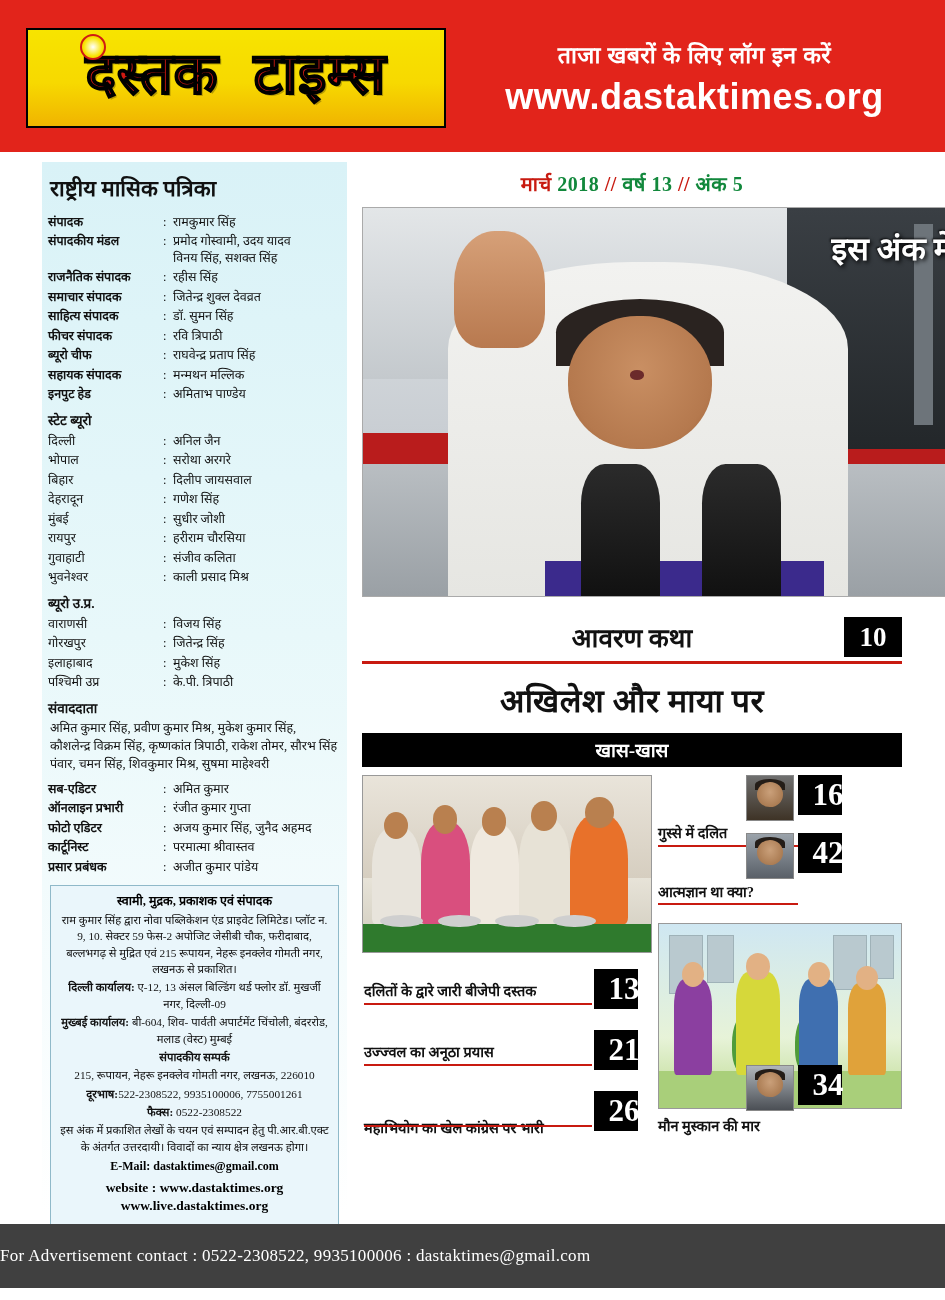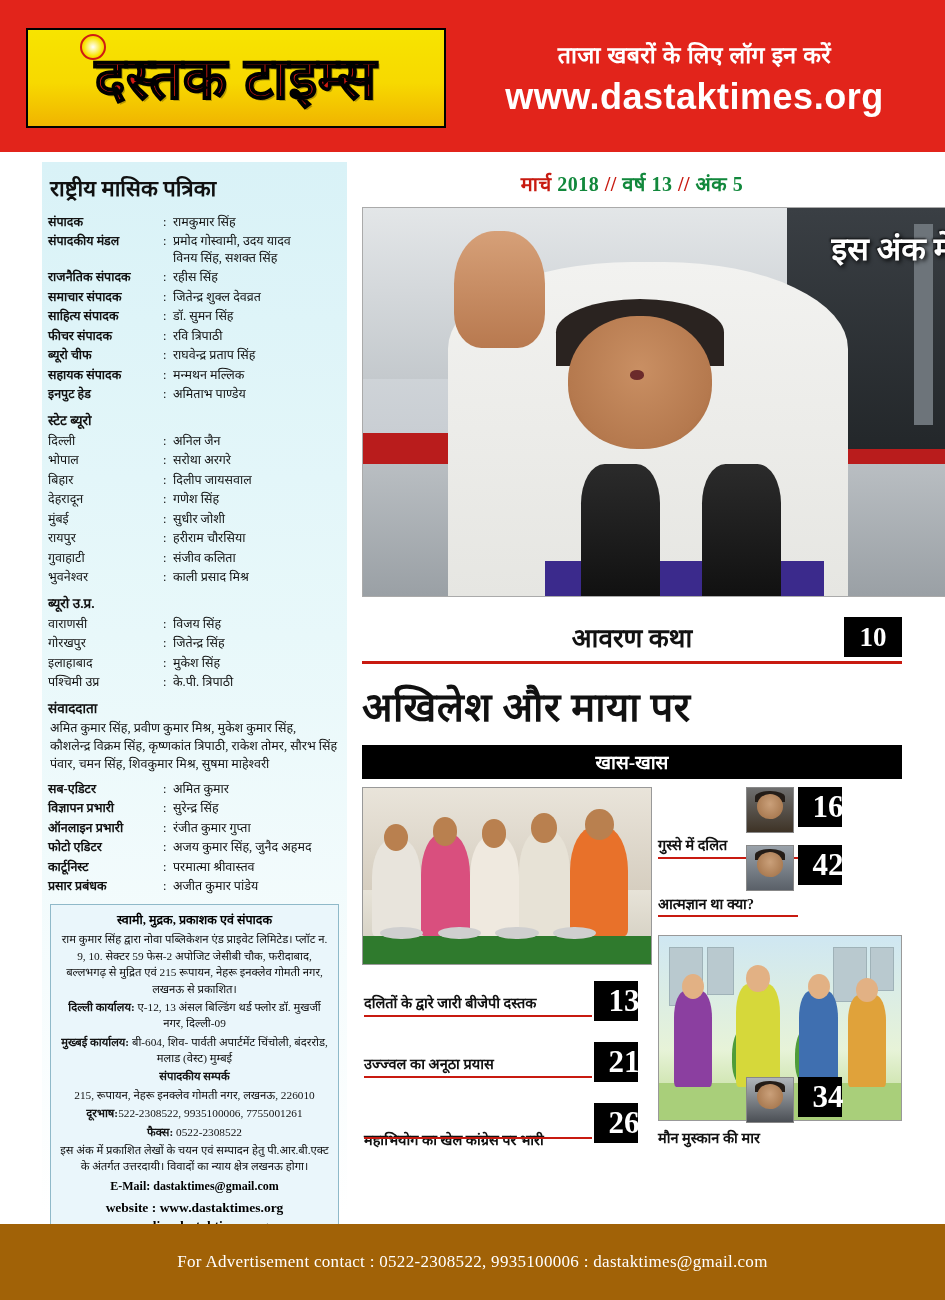--- a/index.html
+++ b/index.html
@@ -30,21 +30,21 @@
   }
   .logo-box {
     width: 420px; height: 100px;
     position: relative;
     background: linear-gradient(180deg,#f7e400 0%, #f7d900 55%, #f0b400 100%);
     border: 2px solid #000;
     display: flex; align-items: center; justify-content: center;
     overflow: hidden;
   }
   .logo-text {
-    font-family: Liberation Sans, sans-serif;
+    font-family: Liberation Mono, monospace;
     font-weight: bold;
     font-size: 57px;
     color: #d01a12;
     -webkit-text-stroke: 2px #000;
     letter-spacing: 1px;
     line-height: 1;
     text-shadow: 2px 2px 0 rgba(0,0,0,0.25);
   }
   .logo-sun {
     position: absolute;
@@ -268,24 +268,24 @@
     font-weight: bold;
     font-size: 27px;
     display: flex; align-items: center; justify-content: center;
   }
   .rule-red {
     width: 540px; height: 3px;
     background: #c81a10;
     margin-top: 2px;
   }
   .headline {
-    text-align: left;
-    font-family: "Liberation Serif", serif;
-    font-weight: bold;
-    font-size: 40px;
+    text-align: center;
+    font-family: "Liberation Serif", serif;
+    font-weight: bold;
+    font-size: 32px;
     color: #111;
     margin: 14px 0 12px 0;
     letter-spacing: 0.5px;
   }
   .khas-bar {
     width: 540px; height: 34px;
     background: #000;
     color: #fff;
     display: flex; align-items: center; justify-content: center;
     font-family: "Liberation Serif", serif;
@@ -370,23 +370,23 @@
   }
   .item-rule {
     position: absolute;
     height: 2px;
     background: #c81a10;
   }
   
   .footer {
     position: absolute;
     left: 0; top: 1224px;
-    width: 945px; height: 76px;
-    background: #a16207;
-    display: flex; align-items: center; justify-content: center;
+    width: 945px; height: 64px;
+    background: #404040;
+    display: flex; align-items: center; 
   }
   .footer-text {
     color: #fff;
     font-family: "Liberation Serif", serif;
     font-size: 17px;
     letter-spacing: 0.3px;
   }
 </style>
 </head>
 <body>
@@ -536,25 +536,20 @@
 
       <div class="section-head">संवाददाता</div>
       <div class="correspondents">अमित कुमार सिंह, प्रवीण कुमार मिश्र, मुकेश कुमार सिंह, कौशलेन्द्र विक्रम सिंह, कृष्णकांत त्रिपाठी, राकेश तोमर, सौरभ सिंह पंवार, चमन सिंह, शिवकुमार मिश्र, सुषमा माहेश्वरी</div>
 
       <table class="staff-table">
         <tbody>
             <tr>
           <td class="staff-role">सब-एडिटर</td>
           <td class="staff-colon">:</td>
           <td class="staff-name">अमित कुमार</td>
-        </tr>
-        <tr>
-          <td class="staff-role">विज्ञापन प्रभारी</td>
-          <td class="staff-colon">:</td>
-          <td class="staff-name">सुरेन्द्र सिंह</td>
         </tr>
         <tr>
           <td class="staff-role">ऑनलाइन प्रभारी</td>
           <td class="staff-colon">:</td>
           <td class="staff-name">रंजीत कुमार गुप्ता</td>
         </tr>
         <tr>
           <td class="staff-role">फोटो एडिटर</td>
           <td class="staff-colon">:</td>
           <td class="staff-name">अजय कुमार सिंह, जुनैद अहमद</td>

